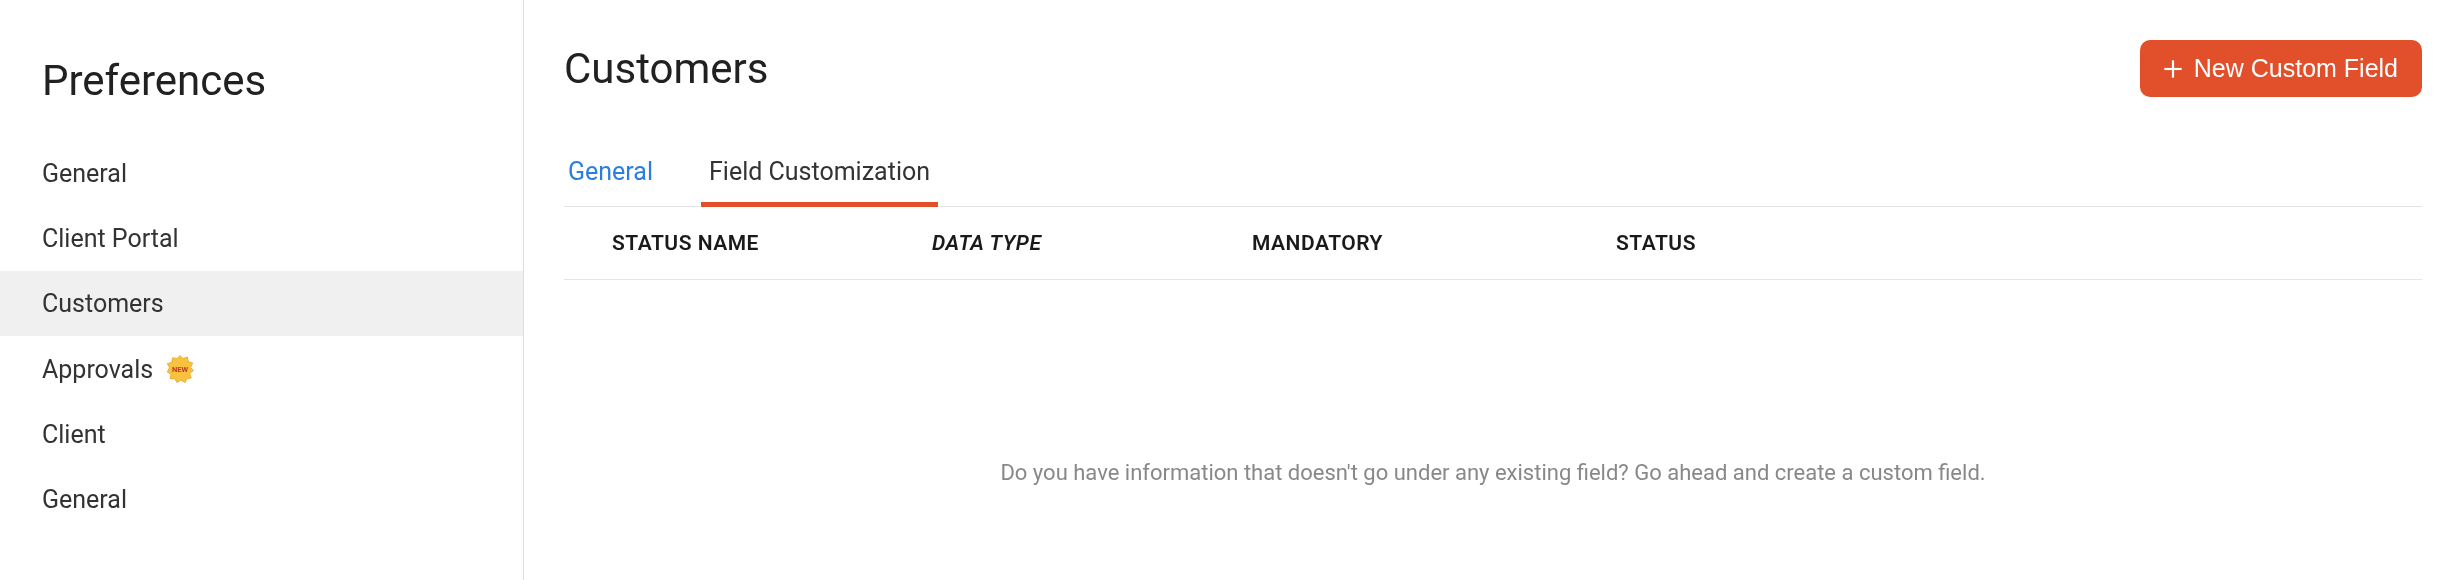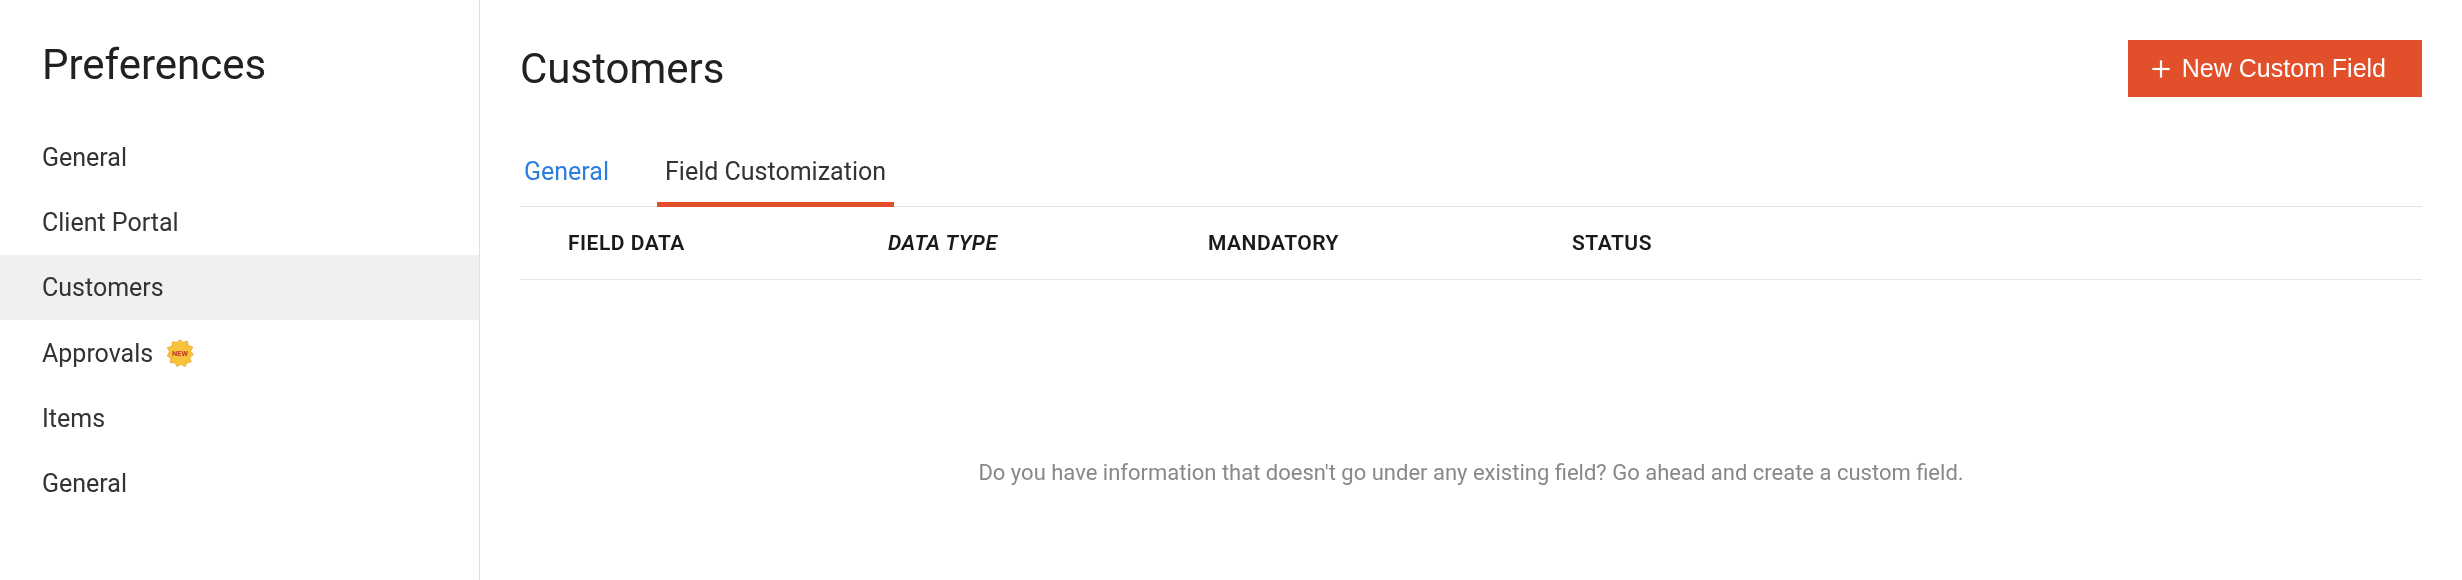--- a/index.html
+++ b/index.html
@@ -9,23 +9,23 @@
     }
     body {
       font-family: -apple-system, BlinkMacSystemFont, "Segoe UI", Roboto, Helvetica, Arial, sans-serif;
       background: #fff;
       color: #333;
       display: flex;
       width: 2462px;
       height: 580px;
     }
     .sidebar {
-      width: 480px;
+      width: 524px;
       border-right: 1px solid #ddd;
-      padding-top: 40px;
+      padding-top: 56px;
       flex-shrink: 0;
     }
     .sidebar-title {
       font-size: 42px;
       font-weight: 400;
       color: #212121;
       padding: 0 0 36px 42px;
     }
     .sidebar-item {
       padding: 18px 42px;
@@ -62,22 +62,22 @@
     }
     .page-title {
       font-size: 42px;
       font-weight: 400;
       color: #212121;
     }
     .new-btn {
       background: #e24f2b;
       color: #fff;
       border: none;
-      border-radius: 0;
-      padding: 14px 36px 14px 20px;
+      border-radius: 10px;
+      padding: 14px 24px 14px 20px;
       font-size: 25px;
       cursor: pointer;
       display: flex;
       align-items: center;
       gap: 8px;
     }
     .new-btn svg {
       width: 26px;
       height: 26px;
       stroke: #fff;
@@ -152,21 +152,21 @@
   <div class="sidebar-item">
     <span>Approvals</span>
     <span class="new-badge">
       <svg viewBox="0 0 40 40">
         <polygon points="20,2 24,6 30,4 31,10 37,12 34,18 38,22 33,26 35,32 29,33 27,38 21,35 16,38 13,33 7,33 8,27 3,24 6,18 3,13 9,11 10,5 16,6" fill="#f9c23c" stroke="#e8a020" stroke-width="1"></polygon>
         <text x="20" y="24" text-anchor="middle" font-size="10" font-weight="bold" fill="#c0392b">NEW</text>
       </svg>
     </span>
   </div>
   <div class="sidebar-item">
-    <span>Items</span>
+    <span>Client</span>
   </div>
   <div class="sidebar-item">
     <span>General</span>
   </div>
 </aside>
 
 <main class="main">
   <div class="main-header">
     <h1 class="page-title">Customers</h1>
     <button class="new-btn">
@@ -181,20 +181,20 @@
   <div class="tabs">
     <div class="tab link">
       <span>General</span>
     </div>
     <div class="tab active">
       <span>Field Customization</span>
     </div>
   </div>
 
   <div class="table-head">
-    <div class="th col-name">FIELD DATA</div>
+    <div class="th col-name">STATUS NAME</div>
     <div class="th col-type">DATA TYPE</div>
     <div class="th col-mandatory">MANDATORY</div>
     <div class="th col-status">STATUS</div>
   </div>
 
   <div class="empty-msg">Do you have information that doesn't go under any existing field? Go ahead and create a custom field.</div>
 </main>
 
 </body></html>

